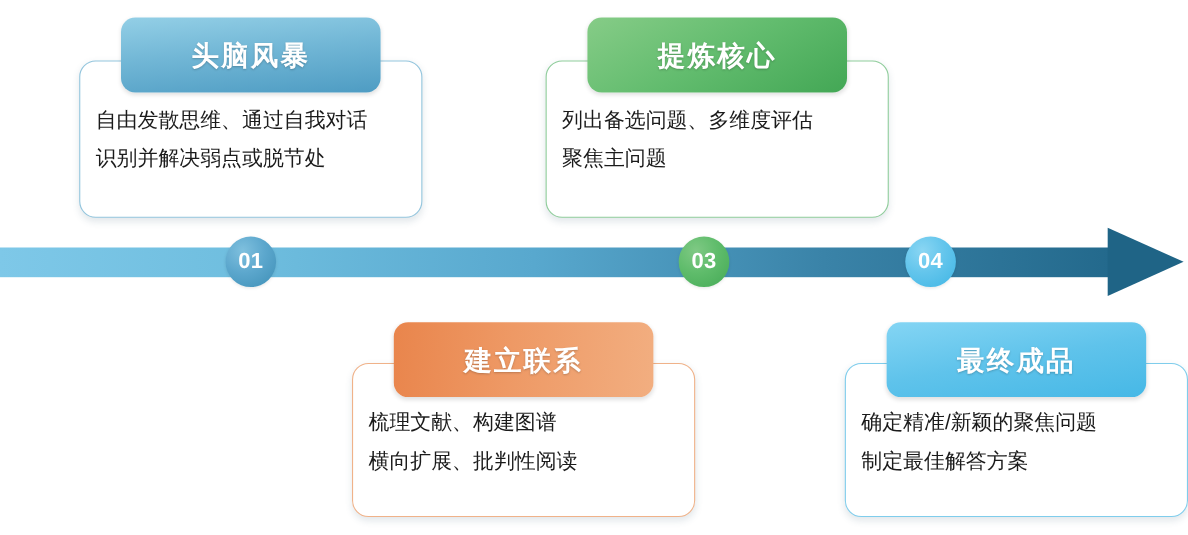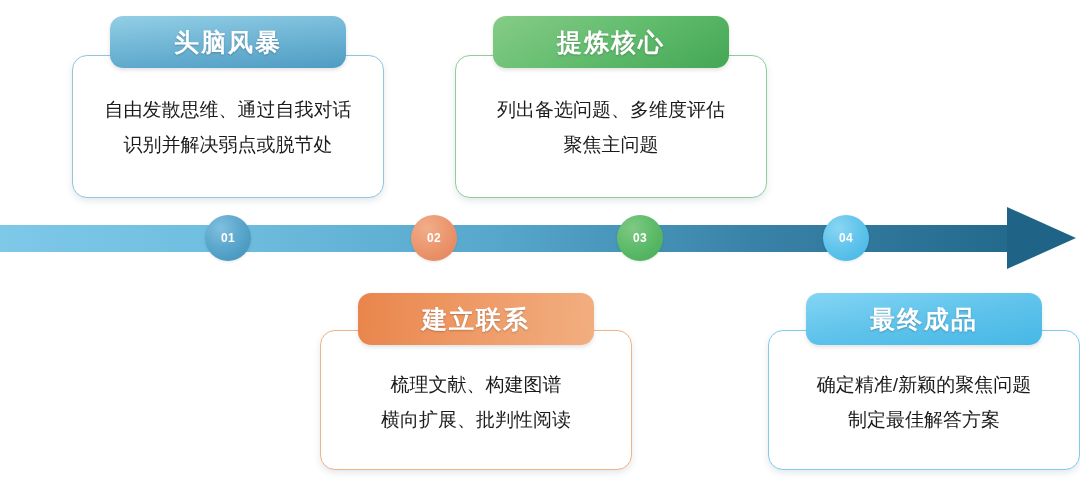--- a/index.html
+++ b/index.html
@@ -33,55 +33,55 @@
     border-left:69px solid #1F6486;
   }
 
   .node{
     position:absolute;
     width:46px;height:46px;
     border-radius:50%;
     top:215px;
     display:flex;align-items:center;justify-content:center;
     color:#ffffff;
-    font-size:12px;font-weight:bold;
+    font-size:20px;font-weight:bold;
     letter-spacing:.3px;
     box-shadow:0 1px 3px rgba(0,0,0,.10);
   }
   .node-01{left:205px;background:radial-gradient(circle at 34% 28%,#7FC0DE 0%,#5CA7CD 45%,#3E8FB6 100%);}
   .node-02{left:411px;background:radial-gradient(circle at 34% 28%,#F1AE89 0%,#EC9870 45%,#E2805A 100%);}
   .node-03{left:617px;background:radial-gradient(circle at 34% 28%,#7FC984 0%,#5FBC6B 45%,#44A955 100%);text-align:center;}
   .node-04{left:823px;background:radial-gradient(circle at 34% 28%,#8AD6F3 0%,#63C5EC 45%,#3FB5E4 100%);align-items:center;}
 
   
   .card{
     position:absolute;
     width:312px;
     background:#ffffff;
     border:1.4px solid #9CC8DE;
     border-radius:15px;
     box-shadow:0 3px 7px rgba(60,90,110,.14);
     box-sizing:border-box;
   }
   .card-body{
     padding:36px 14px 18px 14px;
-    text-align:center;
+    text-align:left;
   }
   .card-line{
     font-size:19px;
     color:#1b1b1b;
     line-height:1.85;
     white-space:nowrap;
   }
   .card-header{
     position:absolute;
     left:50%;
     transform:translateX(-50%);
     min-width:236px;
-    height:52px;
+    height:68px;
     border-radius:13px;
     display:flex;align-items:center;justify-content:center;
     color:#ffffff;
     font-size:25px;font-weight:bold;
     letter-spacing:2px;
     text-shadow:0 1px 2px rgba(0,0,0,.22);
     box-shadow:0 2px 4px rgba(0,0,0,.12);
     white-space:nowrap;
     box-sizing:border-box;
     padding:0 22px;
@@ -91,42 +91,39 @@
   .card-top{top:55px;height:143px;}
   .card-top .card-header{top:-40px;}
   
   .card-bot{top:330px;height:140px;margin-left:43px;}
   .card-bot .card-header{top:-38px;}
 
   
   #card-1{left:72px;border-color:#93C5DD;}
   #card-1 .card-header{background:linear-gradient(175deg,#93CFE6 0%,#72B7D6 45%,#4E9CC3 100%);}
 
-  #card-2{left:455px;border-color:#8FCD9B;}
+  #card-2{left:496px;border-color:#8FCD9B;}
   #card-2 .card-header{background:linear-gradient(150deg,#86CC87 0%,#62BC6E 50%,#43A755 100%);}
 
   #card-3{left:277px;border-color:#F0B289;}
   #card-3 .card-header{background:linear-gradient(95deg,#E9854C 0%,#EE9965 45%,#F2AE80 100%);}
 
   #card-4{left:725px;border-color:#7FCDEC;}
   #card-4 .card-header{background:linear-gradient(170deg,#84D5F4 0%,#5FC3EB 50%,#46B8E6 100%);}
 </style>
 </head>
 <body>
 
 <div id="stage">
 
   <div class="timeline-bar"></div>
   <div class="timeline-arrowhead"></div>
 
   <div class="node node-01">
     <span>01</span>
-  </div>
-  <div class="node node-02">
-    <span>02</span>
   </div>
   <div class="node node-03">
     <span>03</span>
   </div>
   <div class="node node-04">
     <span>04</span>
   </div>
 
   <div class="card card-top" id="card-1">
     <div class="card-header">头脑风暴</div>

